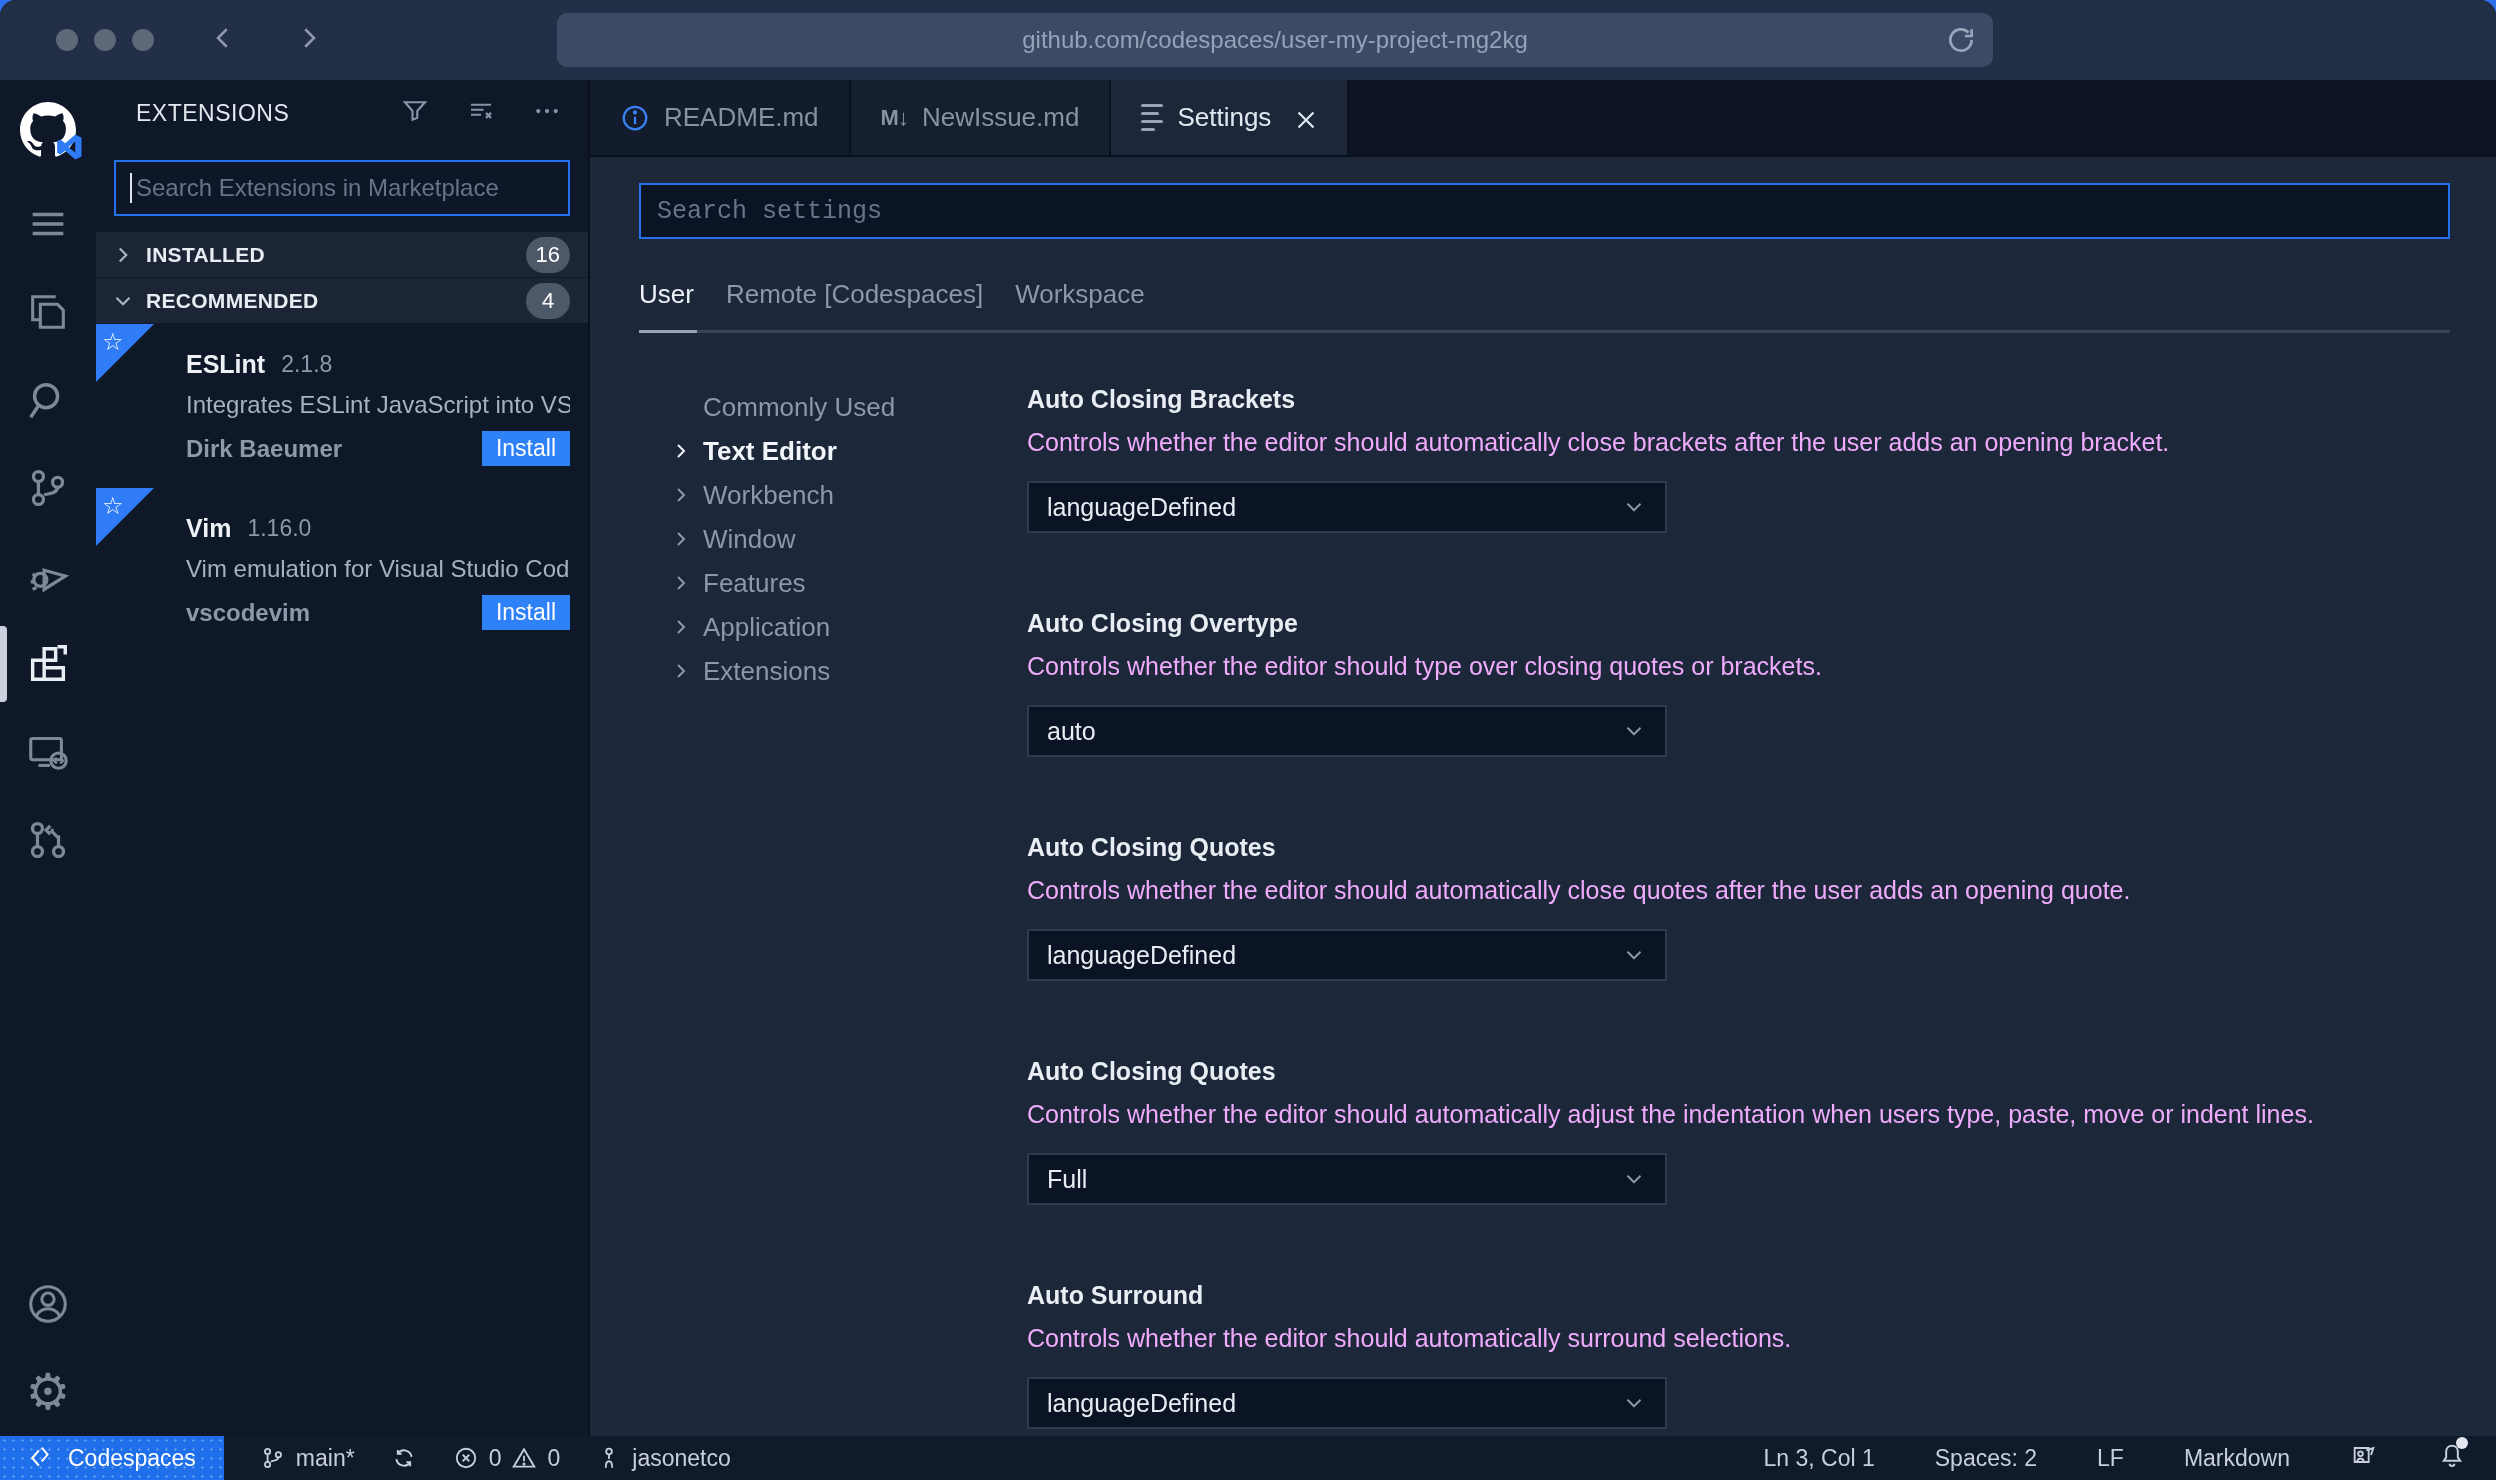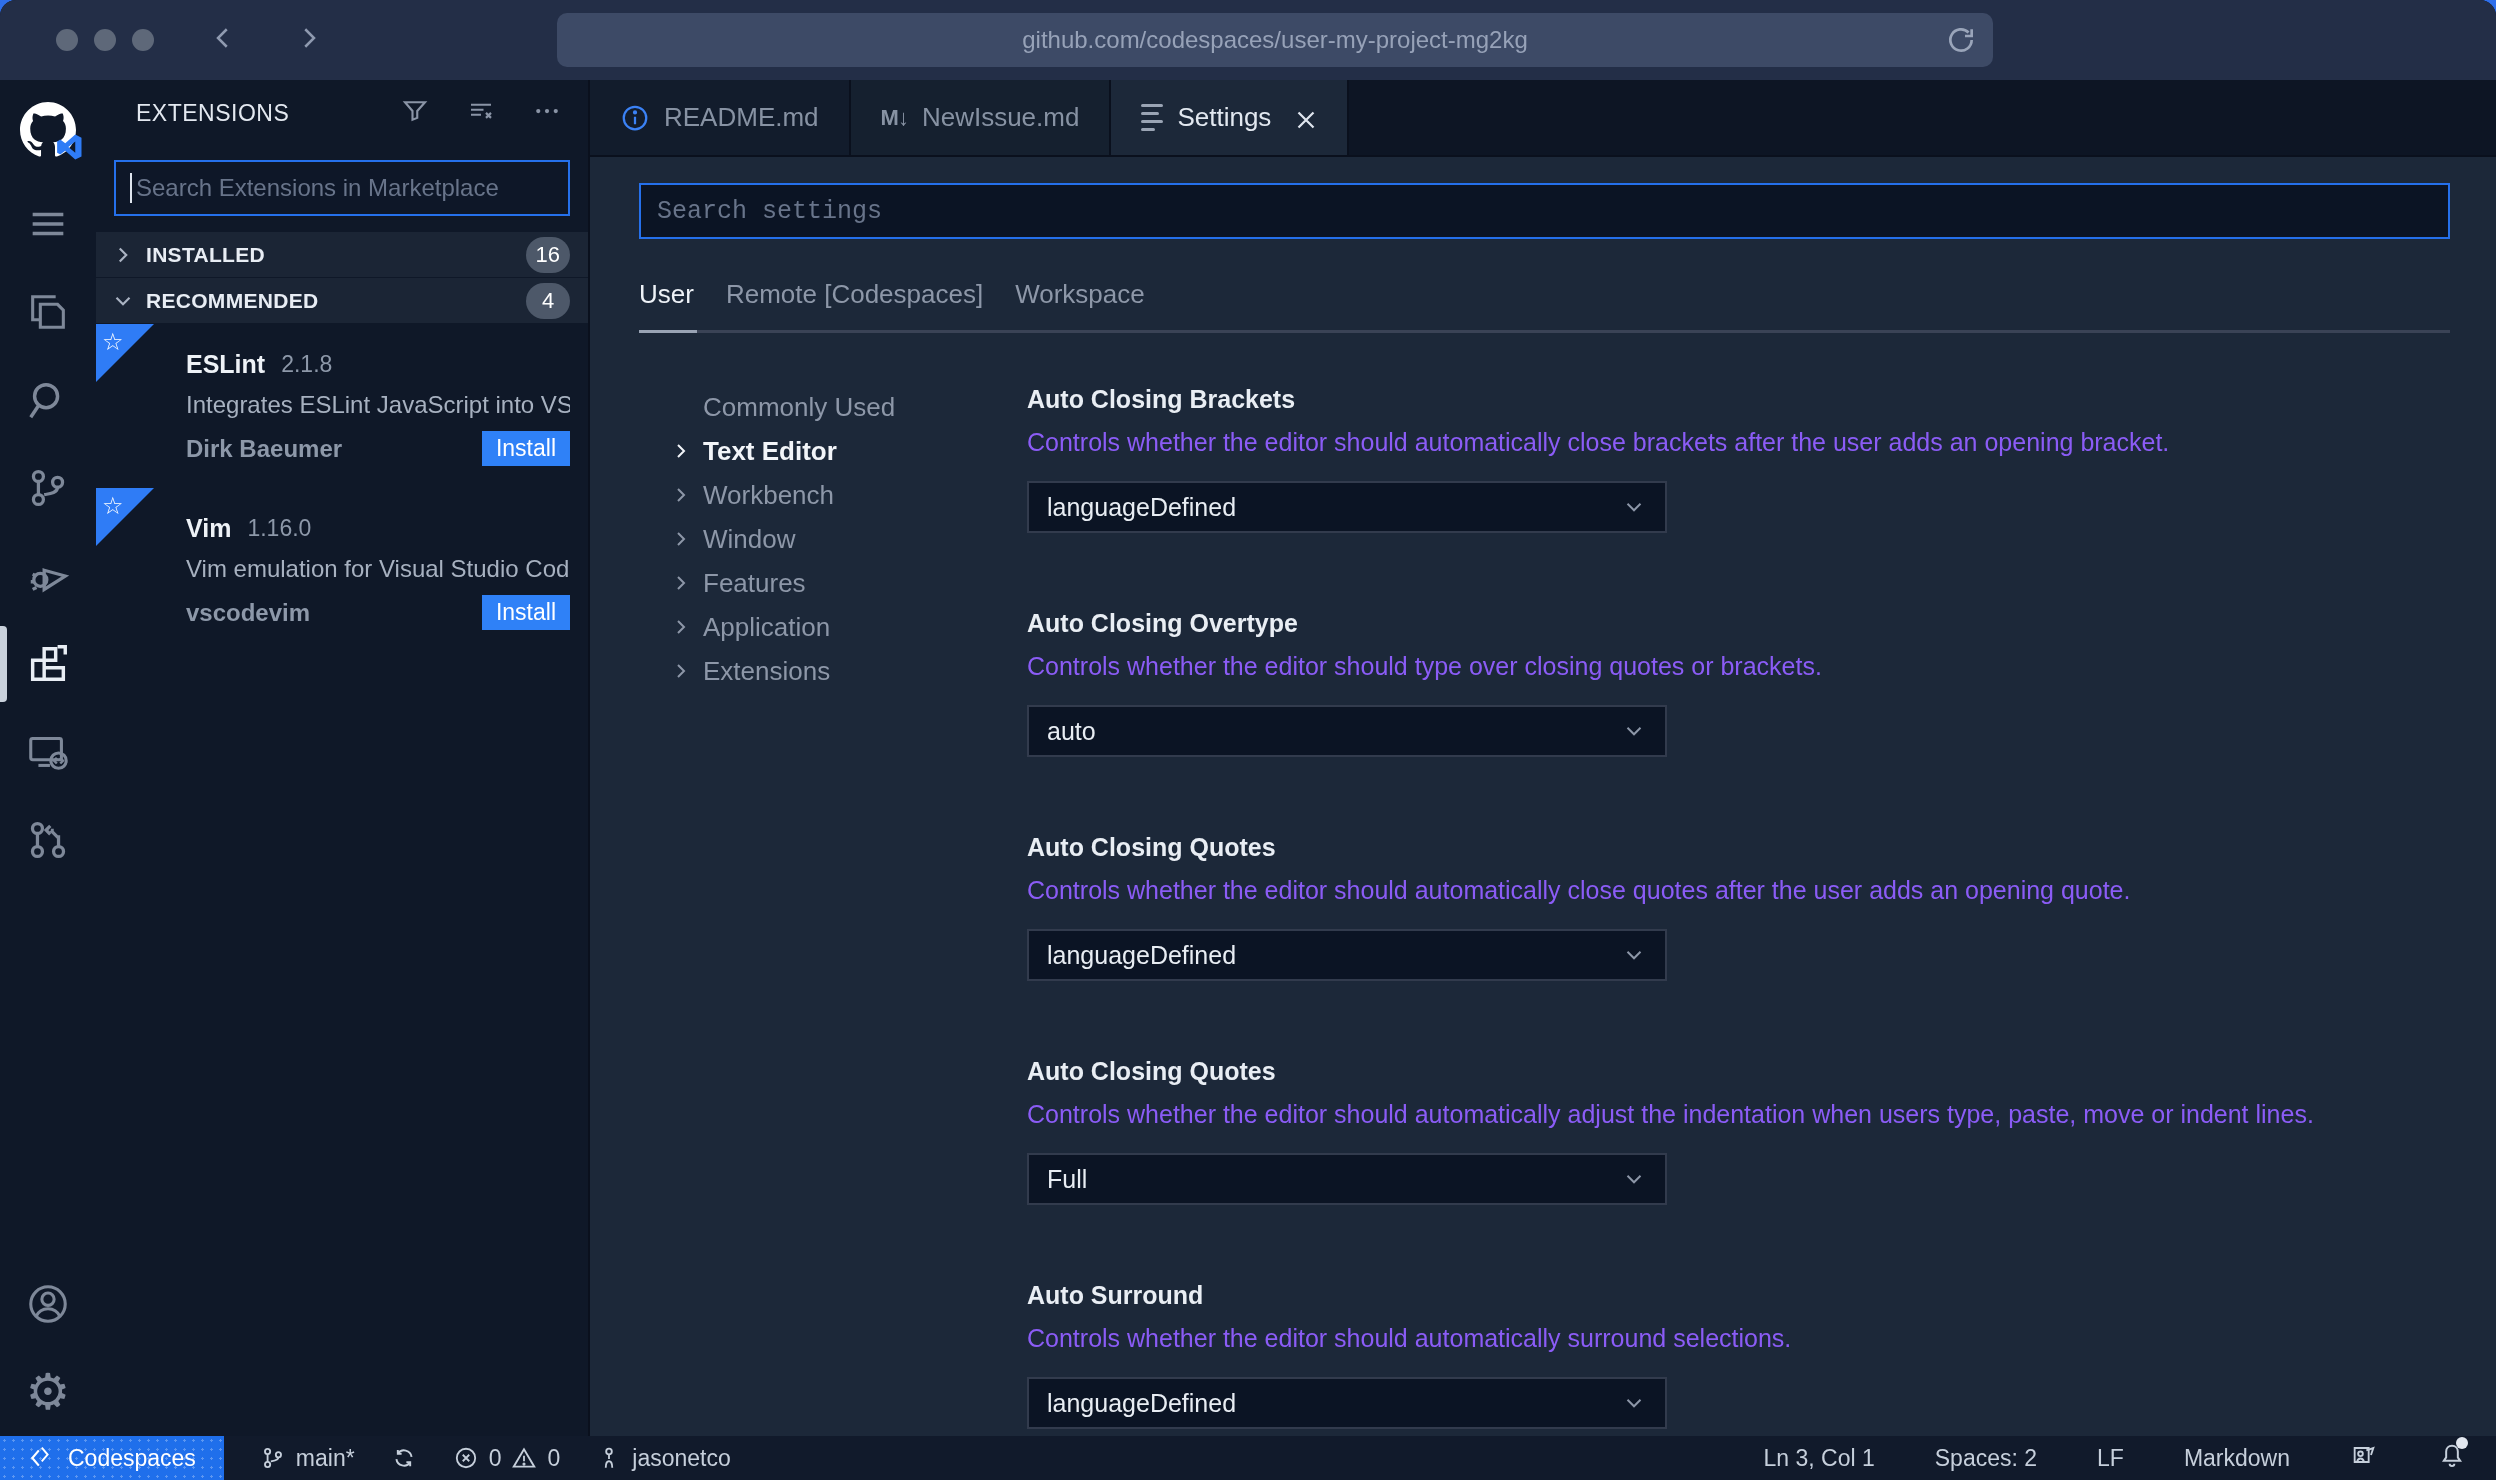--- a/index.html
+++ b/index.html
@@ -97,21 +97,21 @@
   .settings-body { flex:1; display:flex; min-height:0; padding-top:52px; }
   .toc { width:388px; flex:none; padding-left:30px; }
   .toc-item { display:flex; align-items:center; height:44px; color:#8d97a8; font-size:26px; }
   .toc-item .tchev { width:34px; flex:none; display:flex; align-items:center; }
   .toc-item .tchev svg { width:24px; height:24px; }
   .toc-item.active { color:#f2f5f9; font-weight:bold; }
 
   .set-list { flex:1; min-width:0; }
   .set-item { margin-bottom:76px; }
   .set-title { color:#e9eef4; font-size:25px; font-weight:bold; margin-bottom:14px; }
-  .set-desc { color:#8b5cf6; font-size:25px; margin-bottom:24px; white-space:nowrap; }
+  .set-desc { color:#f0abfc; font-size:25px; margin-bottom:24px; white-space:nowrap; }
   .dropdown { width:640px; height:52px; background:#0b1424; border:2px solid #323b4d;
               display:flex; align-items:center; padding:0 18px; color:#e8edf3; font-size:25px; }
   .dropdown svg { margin-left:auto; width:26px; height:26px; color:#8d97a8; }
 
   
   .statusbar { height:44px; background:#111a2b; display:flex; align-items:center; flex:none;
                color:#c6cfdb; font-size:23px; }
   .sb-left { display:flex; align-items:center; height:100%; }
   .remote-chip { height:100%; background:#1f6feb;
                  background-image:radial-gradient(rgba(255,255,255,.28) 1.2px, transparent 1.2px);

